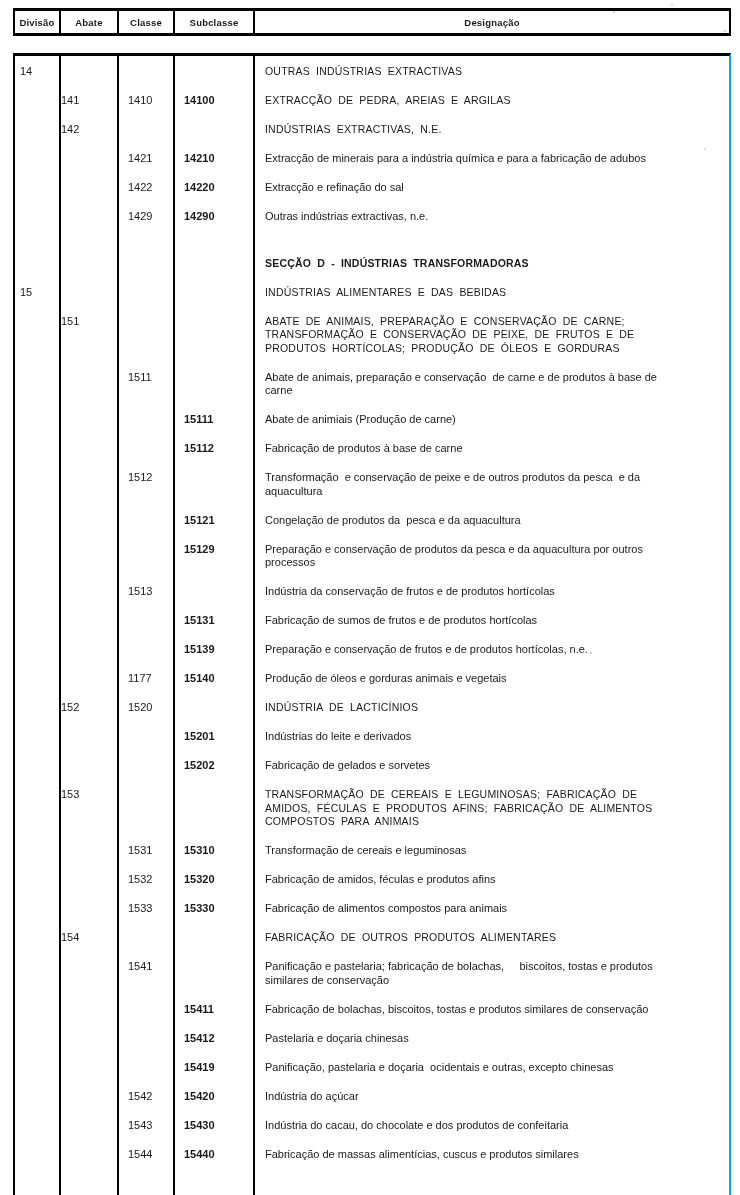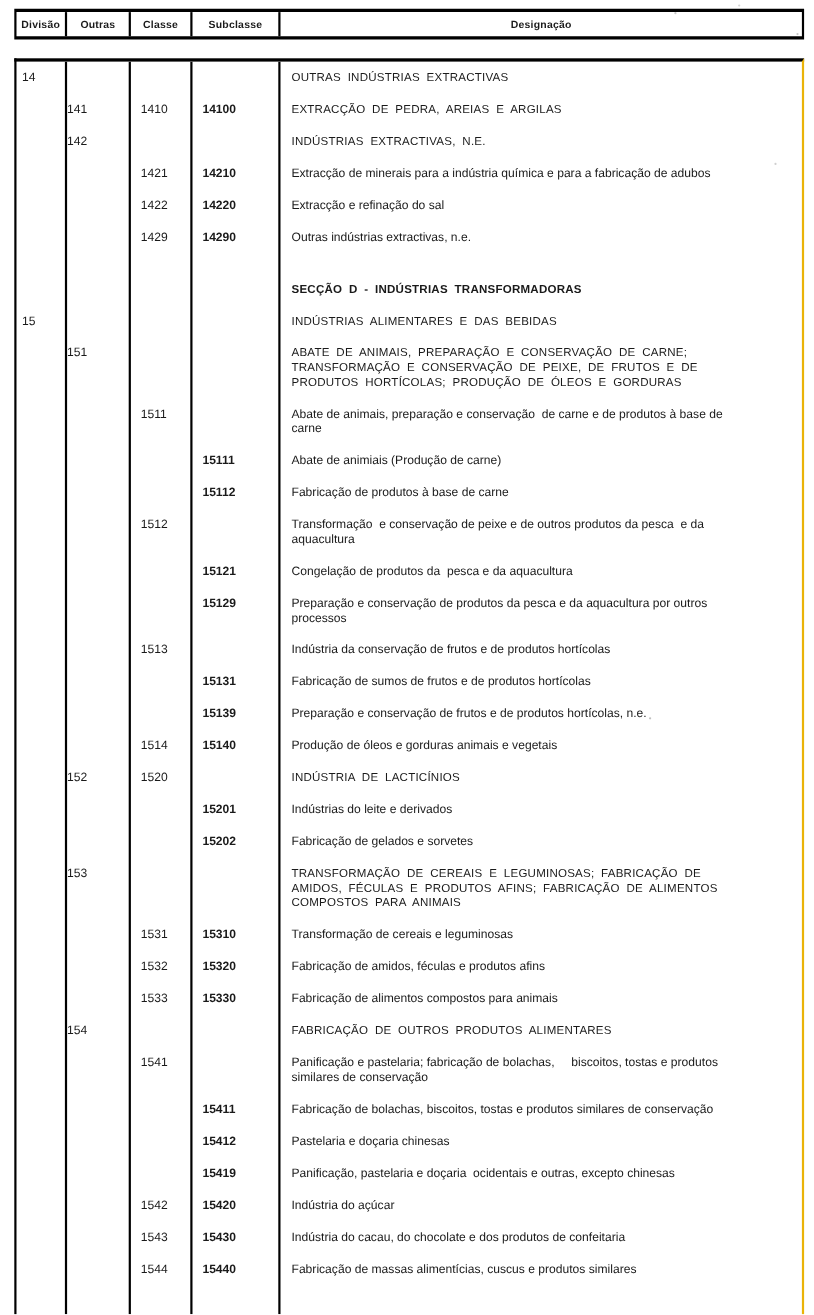--- a/index.html
+++ b/index.html
@@ -43,21 +43,21 @@
   .hc-des { flex: 1; border-right: none; }
 
   
   .body-table {
     position: absolute;
     left: 13px; top: 53px;
     width: 718px; height: 1142px;
     box-sizing: border-box;
     border-top: 3px solid #000;
     border-left: 2px solid #000;
-    border-right: 2px solid #eab308;
+    border-right: 2px solid #0ea5e9;
     background: #fff;
     overflow: hidden;
   }
   .col-line {
     position: absolute;
     top: 0; bottom: 0;
     width: 2px;
     background: #000;
   }
   .col-line.l1 { left: 44px; }
@@ -103,21 +103,21 @@
     opacity: 0.55;
   }
 </style>
 </head>
 <body>
 
 <div class="page">
 
   <div class="header-table">
     <div class="header-cell hc-div">Divisão</div>
-    <div class="header-cell hc-gru">Outras</div>
+    <div class="header-cell hc-gru">Abate</div>
     <div class="header-cell hc-cla">Classe</div>
     <div class="header-cell hc-sub">Subclasse</div>
     <div class="header-cell hc-des">Designação</div>
   </div>
 
   <div class="body-table">
     <div class="col-line l1"></div>
     <div class="col-line l2"></div>
     <div class="col-line l3"></div>
     <div class="col-line l4"></div>
@@ -249,21 +249,21 @@
         <div class="row">
     <div class="cell c-div"></div>
     <div class="cell c-gru"></div>
     <div class="cell c-cla"></div>
     <div class="cell c-sub">15139</div>
     <div class="cell c-des">Preparação e conservação de frutos e de produtos hortícolas, n.e.</div>
   </div>
         <div class="row">
     <div class="cell c-div"></div>
     <div class="cell c-gru"></div>
-    <div class="cell c-cla">1514</div>
+    <div class="cell c-cla">1177</div>
     <div class="cell c-sub">15140</div>
     <div class="cell c-des">Produção de óleos e gorduras animais e vegetais</div>
   </div>
         <div class="row">
     <div class="cell c-div"></div>
     <div class="cell c-gru">152</div>
     <div class="cell c-cla">1520</div>
     <div class="cell c-sub"></div>
     <div class="cell c-des upper">INDÚSTRIA DE LACTICÍNIOS</div>
   </div>

